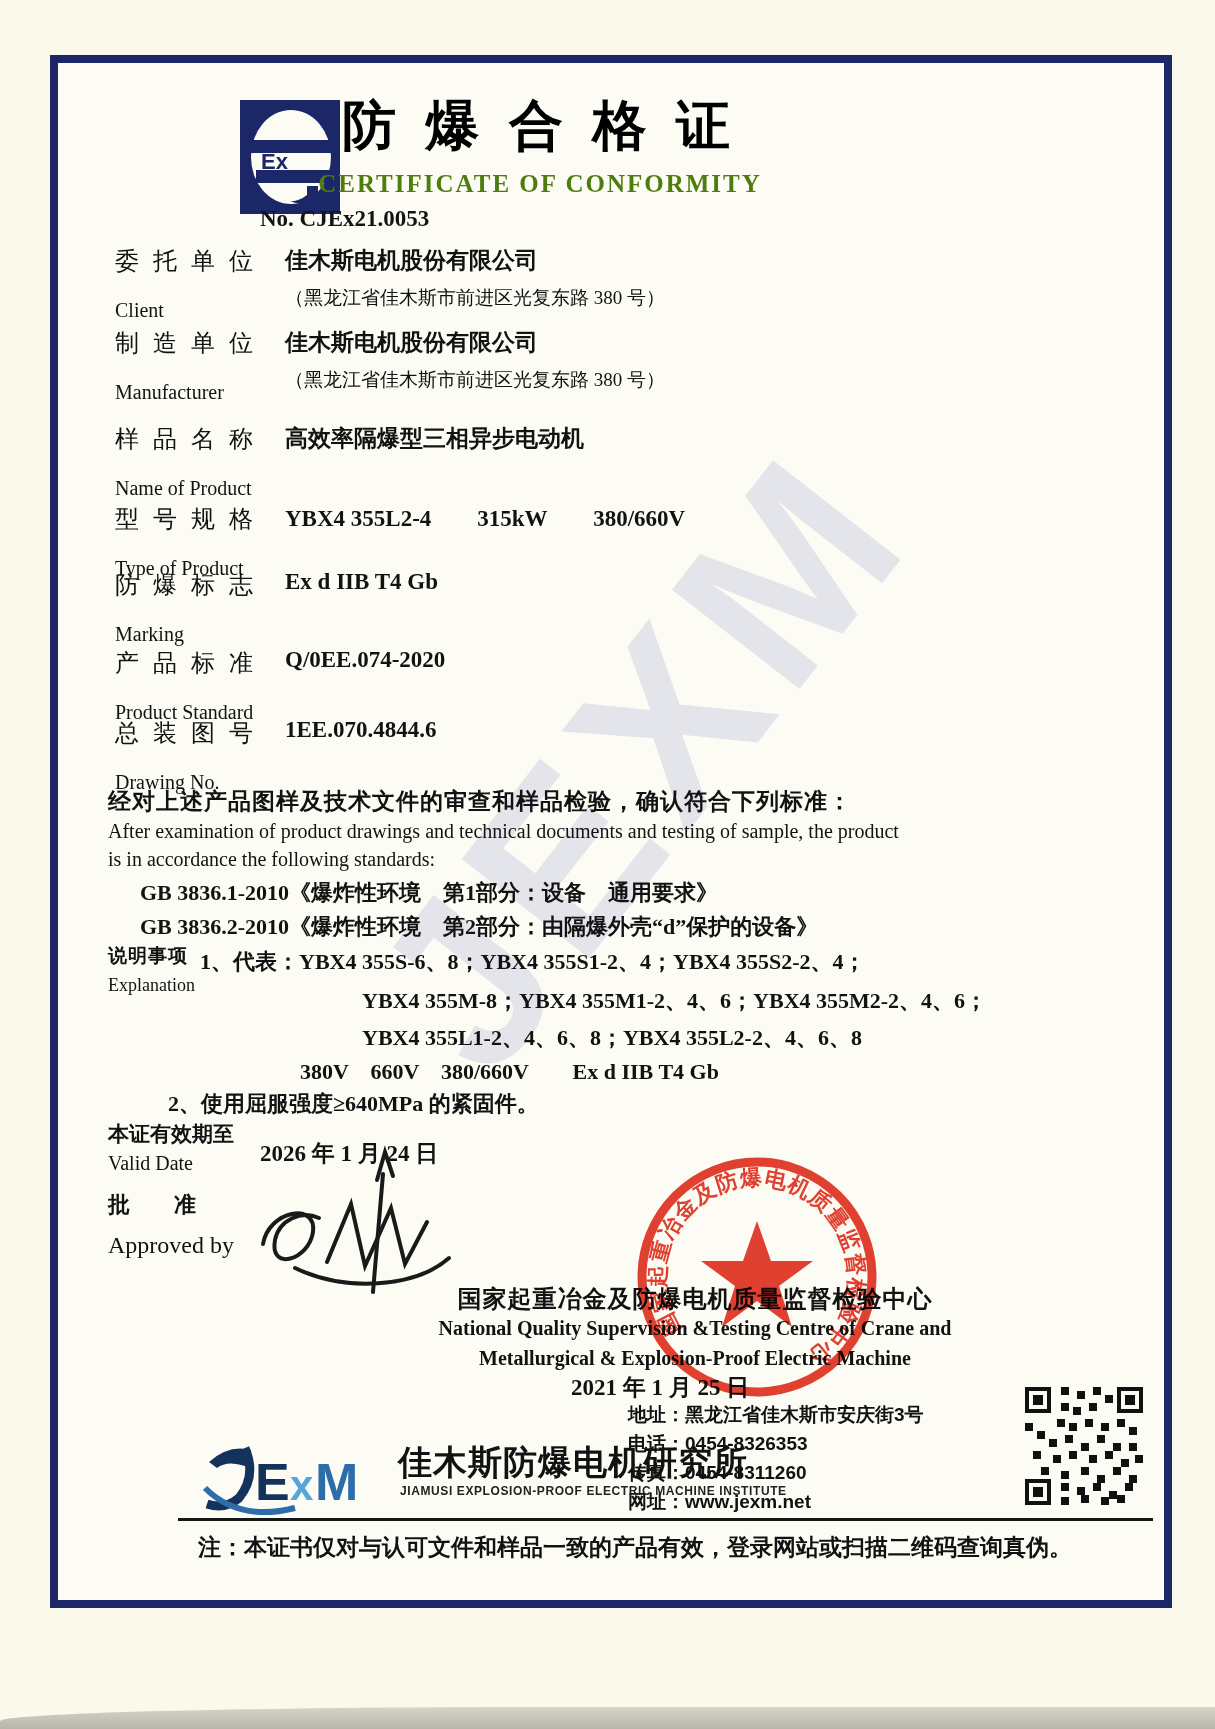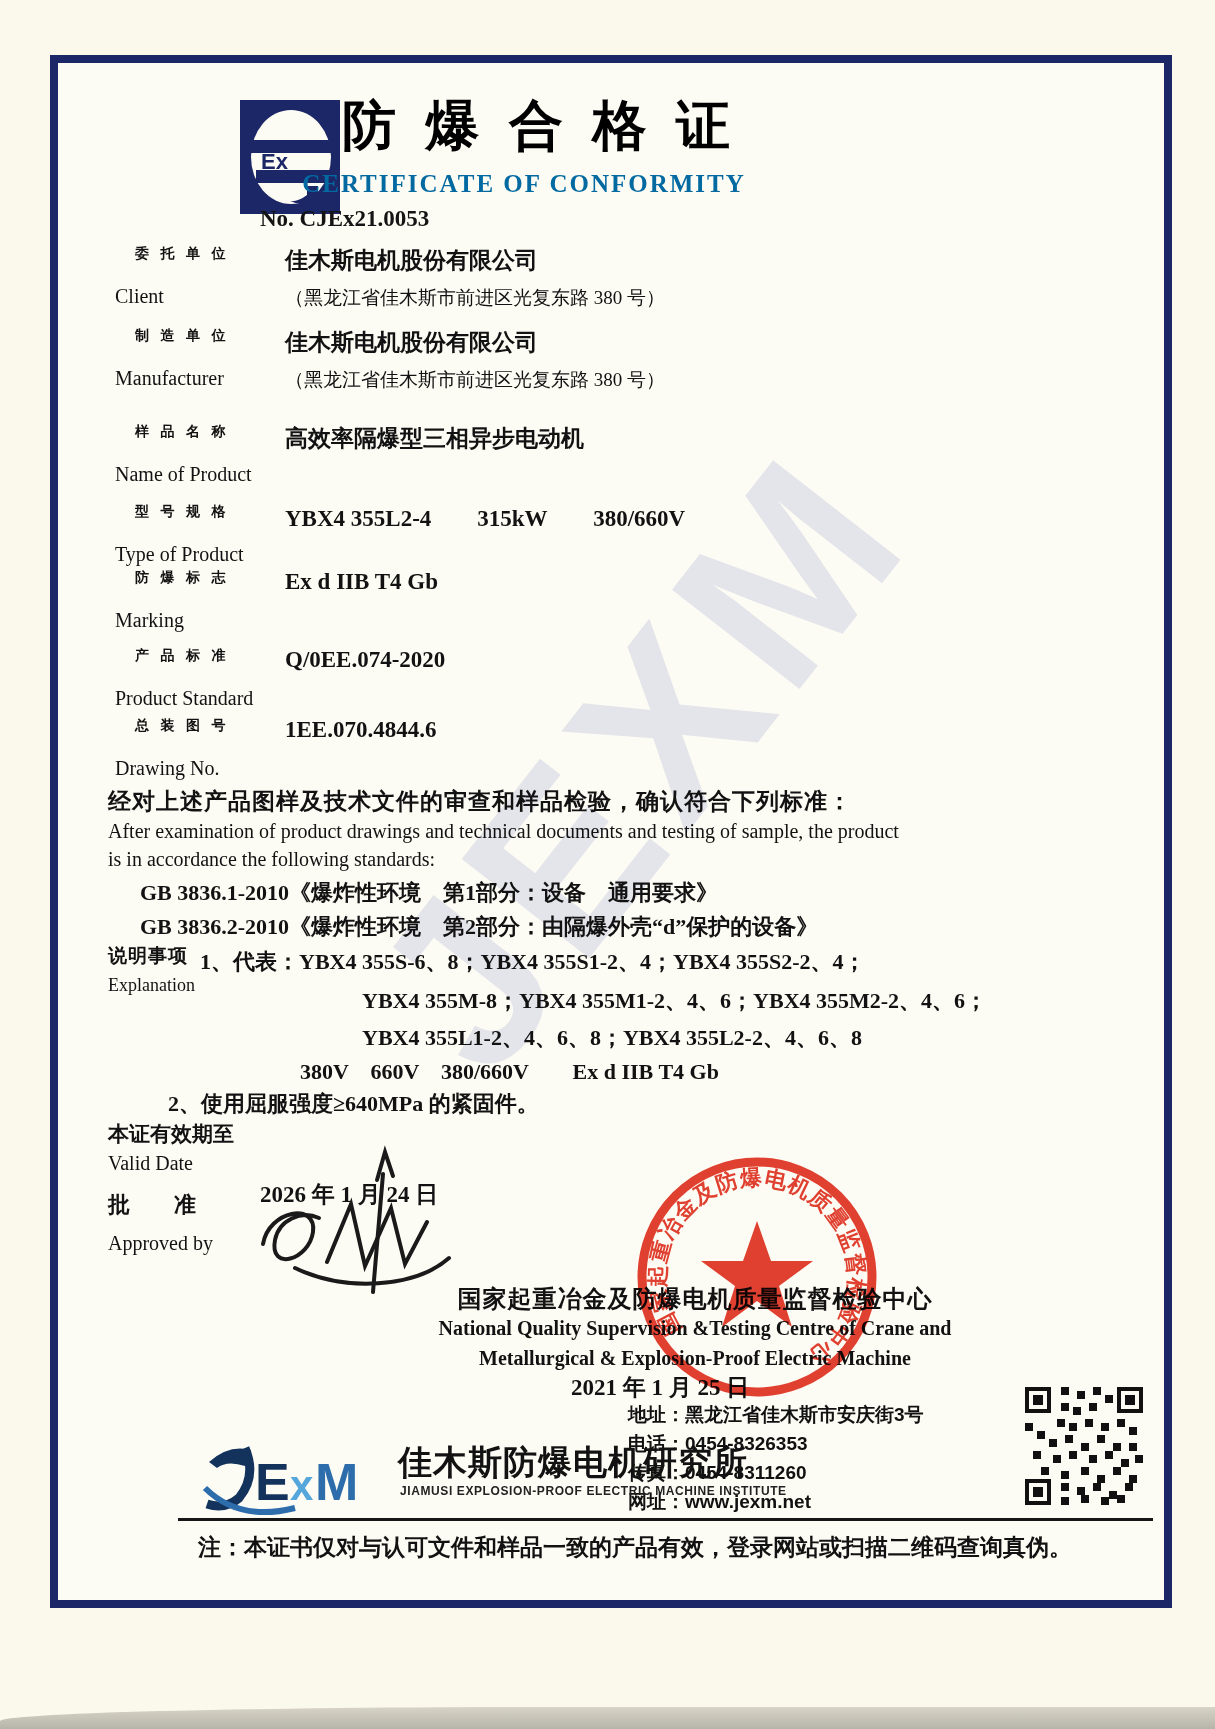--- a/index.html
+++ b/index.html
@@ -12,27 +12,27 @@
          background:linear-gradient(#d8d4c6,#b7b4aa);border-top-left-radius:45% 14px;z-index:5;}
   .watermark{position:absolute;left:230px;top:330px;width:820px;height:860px;z-index:1;
          display:flex;align-items:center;justify-content:center;transform:rotate(-52deg);
          font-family:"Liberation Sans",sans-serif;font-weight:bold;font-size:235px;
          letter-spacing:14px;color:rgba(128,133,198,0.20);user-select:none;}
   .abs{position:absolute;z-index:2;}
   
   .logo-box{left:240px;top:100px;width:100px;height:114px;}
   .title-cn{left:260px;top:90px;width:560px;text-align:center;font-size:54px;font-weight:bold;
             color:#000000;letter-spacing:8px;}
-  .title-en{left:244px;top:170px;width:560px;text-align:center;font-size:25px;font-weight:bold;
-            color:#0369a1;letter-spacing:2px;}
+  .title-en{left:260px;top:170px;width:560px;text-align:center;font-size:25px;font-weight:bold;
+            color:#4d7c0f;letter-spacing:2px;}
   .cert-no{left:260px;top:206px;width:560px;text-align:left;font-size:23px;font-weight:bold;color:#141414;}
   
   .field{position:absolute;left:115px;display:flex;z-index:2;}
   .flabel{width:170px;flex:0 0 170px;}
-  .flabel .cn{font-size:14px;font-weight:bold;letter-spacing:4px;white-space:nowrap;margin-left:20px;}
+  .flabel .cn{font-size:24px;font-weight:normal;letter-spacing:4px;white-space:nowrap;}
   .flabel .en{font-size:20px;margin-top:22px;white-space:nowrap;}
   .fvalue{margin-left:0px;}
   .fvalue .val{font-size:23px;font-weight:bold;white-space:nowrap;}
   .fvalue .note{font-size:19px;margin-top:9px;white-space:nowrap;}
   .f1{top:245px;} .f2{top:327px;} .f3{top:423px;} .f4{top:503px;}
   .f5{top:569px;} .f6{top:647px;} .f7{top:717px;}
   .field .fvalue{position:absolute;left:170px;top:0;}
   
   .stmt-cn{left:108px;top:786px;font-size:23px;font-weight:bold;letter-spacing:1px;white-space:nowrap;}
   .stmt-en1{left:108px;top:820px;font-size:20px;white-space:nowrap;}
@@ -41,23 +41,23 @@
   .gb2{left:140px;top:912px;font-size:22px;font-weight:bold;white-space:nowrap;}
   
   .exp-cn{left:108px;top:943px;font-size:19px;font-weight:bold;letter-spacing:1px;}
   .exp-en{left:108px;top:975px;font-size:18px;}
   .xl{font-size:22px;font-weight:bold;white-space:nowrap;}
   .xl0{left:200px;top:947px;} .xl1{left:362px;top:986px;} .xl2{left:362px;top:1023px;}
   .xl3{left:300px;top:1057px;text-align:center;} .xl4{left:168px;top:1089px;}
   
   .valid-cn{left:108px;top:1120px;font-size:21px;font-weight:bold;white-space:nowrap;}
   .valid-en{left:108px;top:1152px;font-size:20px;}
-  .valid-val{left:260px;top:1179px;font-size:23px;font-weight:bold;white-space:nowrap;text-align:center;}
+  .valid-val{left:260px;top:1138px;font-size:23px;font-weight:bold;white-space:nowrap;text-align:center;}
   .appr-cn{left:108px;top:1190px;font-size:22px;font-weight:bold;white-space:nowrap;}
-  .appr-en{left:108px;top:1232px;font-size:20px;}
+  .appr-en{left:108px;top:1232px;font-size:24px;}
   .signature{left:235px;top:1140px;width:300px;height:170px;z-index:2;}
   
   .stamp{left:625px;top:1145px;width:264px;height:264px;z-index:3;mix-blend-mode:multiply;opacity:.92;}
   .auth-cn{left:430px;top:1283px;width:530px;text-align:center;font-size:24px;font-weight:bold;
            letter-spacing:1px;white-space:nowrap;}
   .auth-en1{left:430px;top:1317px;width:530px;text-align:center;font-size:20px;font-weight:bold;white-space:nowrap;}
   .auth-en2{left:430px;top:1347px;width:530px;text-align:center;font-size:20px;font-weight:bold;white-space:nowrap;}
   .auth-date{left:400px;top:1372px;width:520px;text-align:center;font-size:23px;font-weight:bold;}
   
   .contact{left:628px;top:1400px;font-family:"Liberation Sans",sans-serif;font-size:19px;font-weight:bold;

